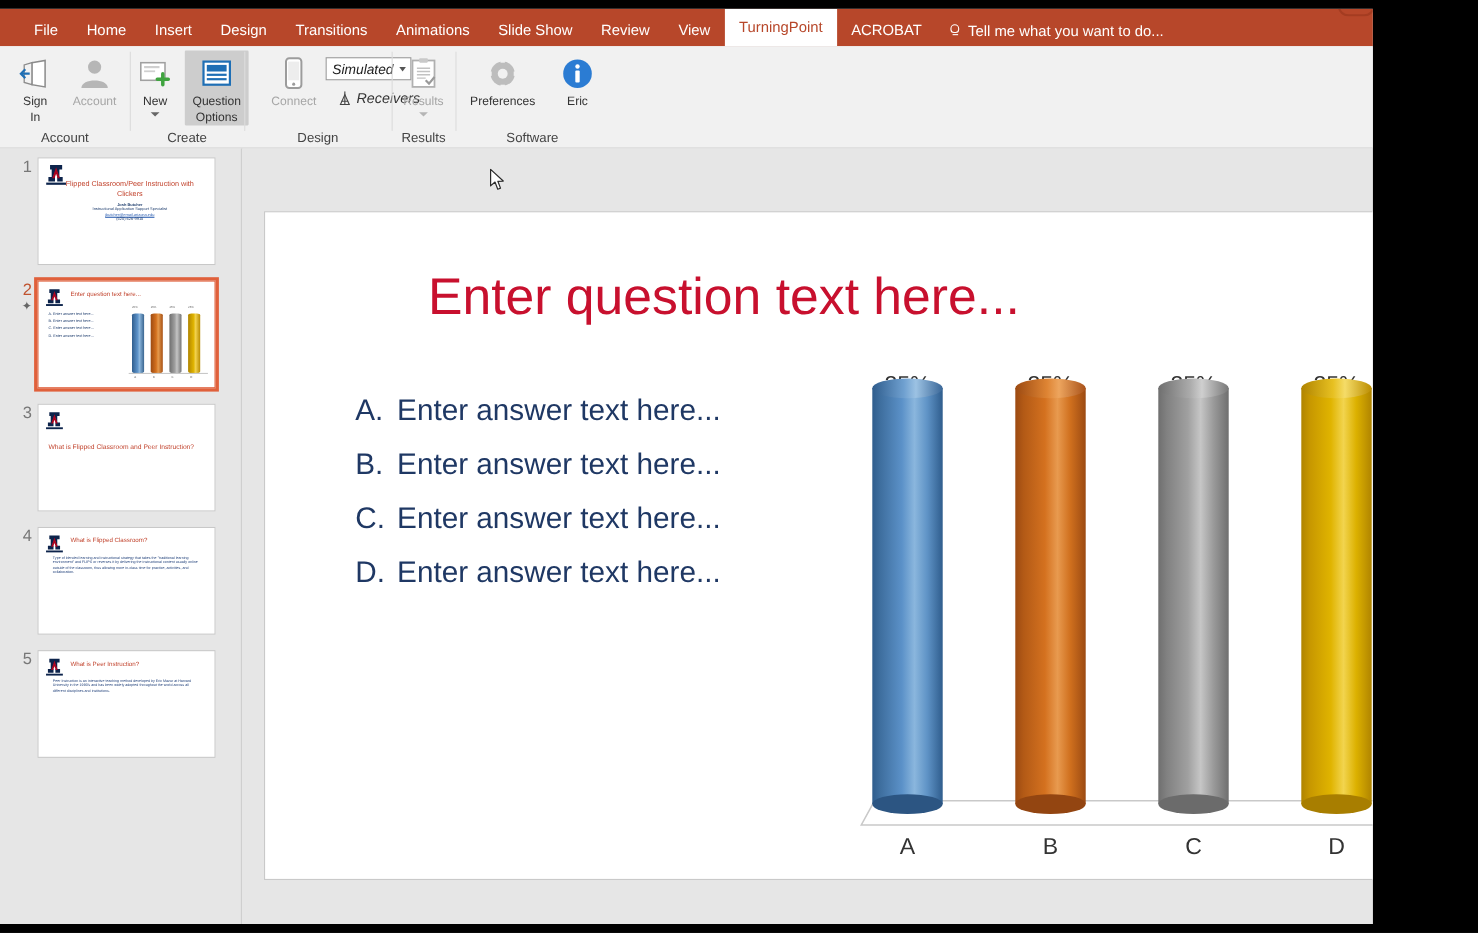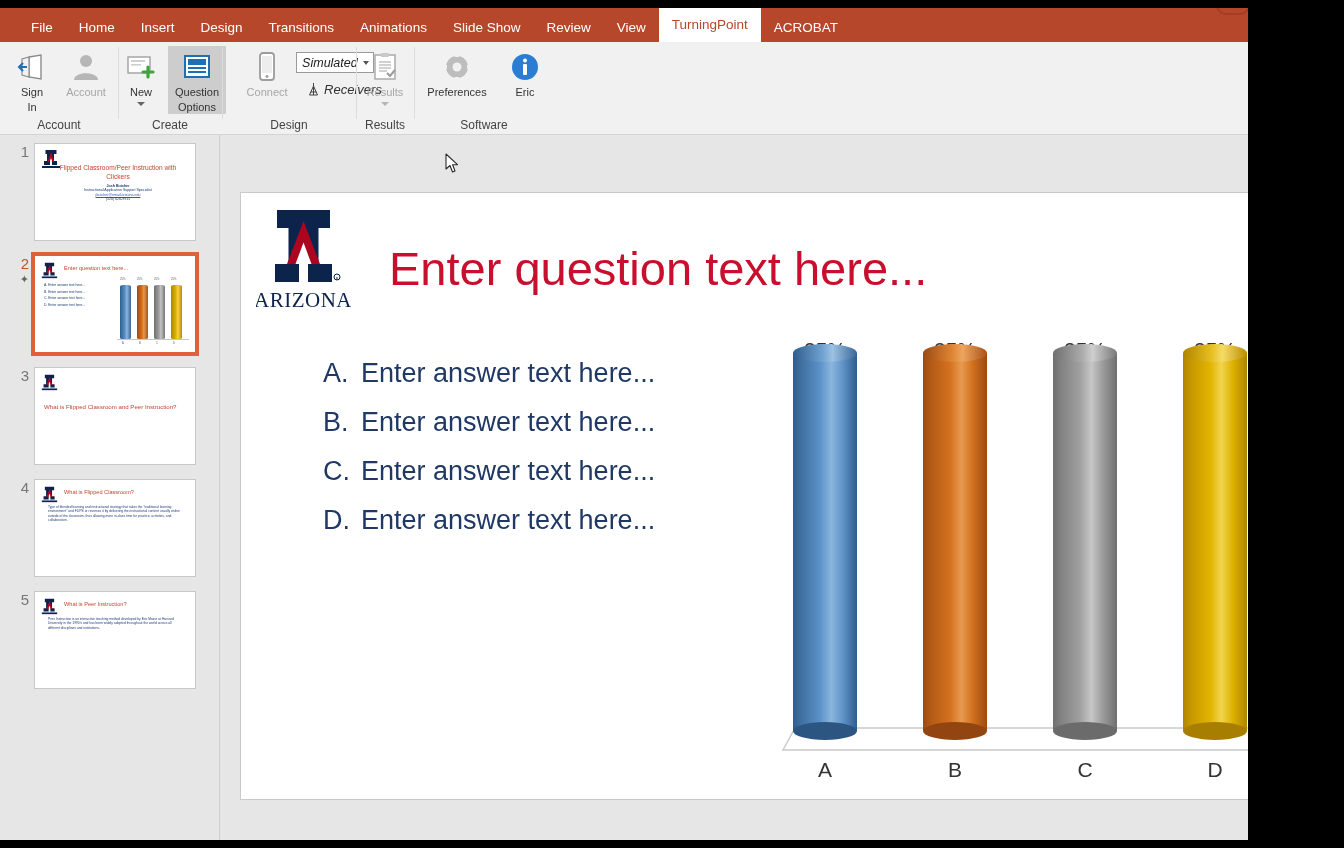--- a/index.html
+++ b/index.html
@@ -414,20 +414,24 @@
         </div>
       <div class="tab">
           <span>View</span>
         </div>
       <div class="tab active">
           <span>TurningPoint</span>
         </div>
       <div class="tab">
           <span>ACROBAT</span>
         </div>
+      <div class="tellme">
+        <span class="bulb"></span>
+        <span>Tell me what you want to do...</span>
+      </div>
     </div>
   </div>
 
   <div class="ribbon">
     <div class="rgroups">
 
       <div class="rgroup" style="width:118px;">
         <div class="gitems">
           <div class="bigbtn">
             <div class="ico">
@@ -675,33 +679,20 @@
   </div>
 
   <div class="stage">
 
     <svg class="cursor" viewBox="0 0 16 22">
       <path d="M1 1 L1 16 L5 12.5 L7.5 19 L10 18 L7.6 11.8 L12.5 11.6 Z" fill="#ffffff" stroke="#2b2b2b" stroke-width="1.1" stroke-linejoin="round"></path>
     </svg>
 
     <div class="slide">
 
-      <div class="slide-logo">
-        <svg width="95" height="110" viewBox="0 0 95 110">
-
-          <path d="M21 8 H74 V26 H62.5 V62 H76 V80 H52 V62 H59.5 L47.5 30 L35.5 62 H43 V80 H19 V62 H32.5 V26 H21 Z" fill="#0c234b"></path>
-
-          <path d="M47.5 19 L64 62 H55.5 L47.5 40.5 L39.5 62 H31 Z" fill="#ab0520"></path>
-
-          <path d="M47.5 47 L52 59 H43 Z" fill="#ffffff"></path>
-          <circle cx="81" cy="75" r="3" fill="none" stroke="#0c234b" stroke-width="1"></circle>
-          <text x="81" y="77.5" font-size="4.6" fill="#0c234b" text-anchor="middle" font-family="Liberation Serif, serif">R</text>
-          <text x="47" y="105" font-size="21" fill="#0c234b" text-anchor="middle" font-family="Liberation Serif, serif" letter-spacing="0.5">ARIZONA</text>
-        </svg>
-      </div>
 
       <div class="qtitle">Enter question text here...</div>
 
       <div class="answers">
         <div class="ans">
           <span class="lt">A.</span>
           <span class="tx">Enter answer text here...</span>
         </div>
         <div class="ans">
           <span class="lt">B.</span>

